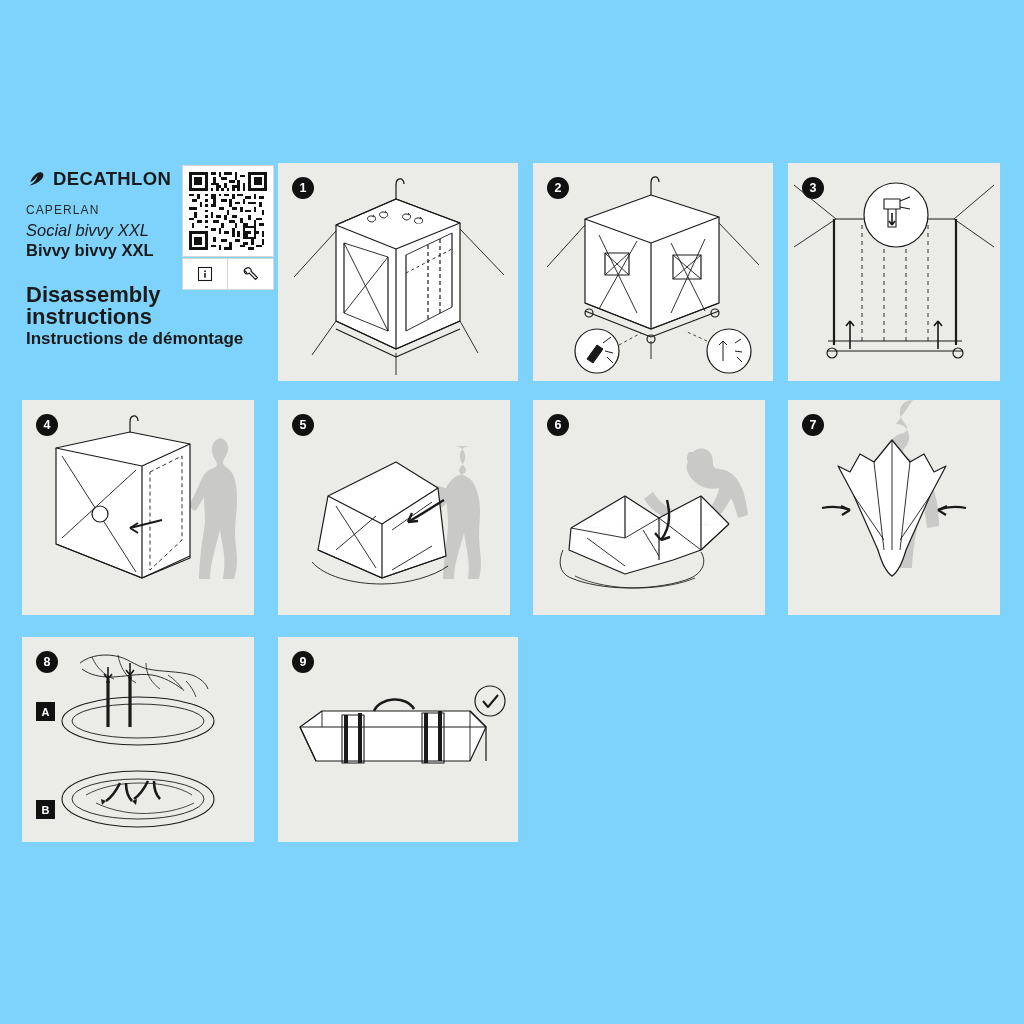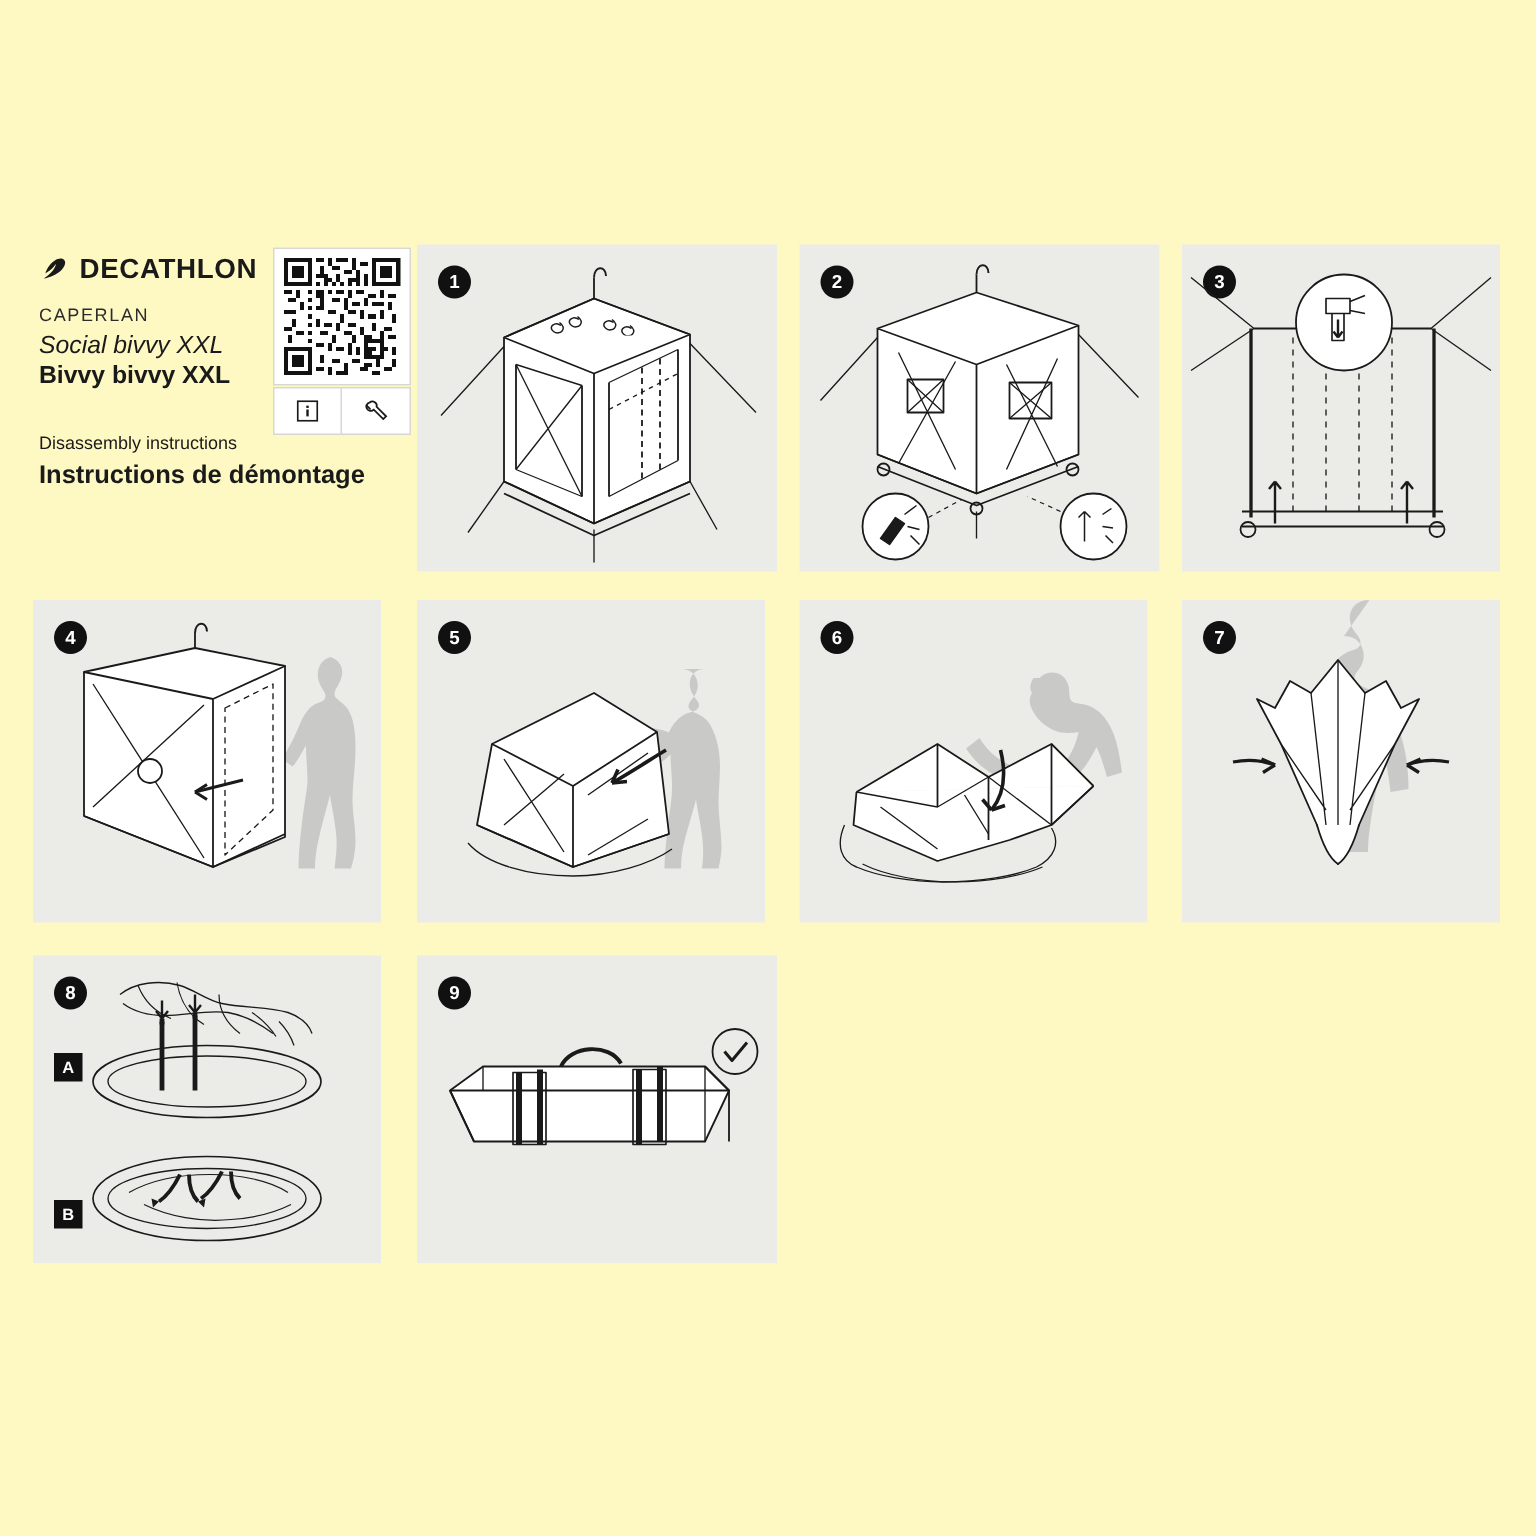--- a/index.html
+++ b/index.html
@@ -11,21 +11,21 @@
     width: 1024px;
     height: 1024px;
     font-family: "Liberation Sans", sans-serif;
     color: #1a1a1a;
     overflow: hidden;
   }
   .sheet {
     position: relative;
     width: 1024px;
     height: 1024px;
-    background: #fef9c3;
+    background: #7dd3fc;
   }
 
   
   .header {
     position: absolute;
     left: 26px;
     top: 168px;
     width: 250px;
   }
   .brand-row {
@@ -59,22 +59,23 @@
   }
   .prod-fr {
     font-weight: bold;
     font-size: 16.5px;
     line-height: 20px;
   }
   .instr {
     margin-top: 24px;
   }
   .instr-en {
-    font-size: 12px;
+    font-size: 22px;
     line-height: 22px;
+    font-weight: bold;
   }
   .instr-fr {
     font-weight: bold;
     font-size: 17px;
     line-height: 22px;
   }
 
   
   .qr-box {
     position: absolute;

